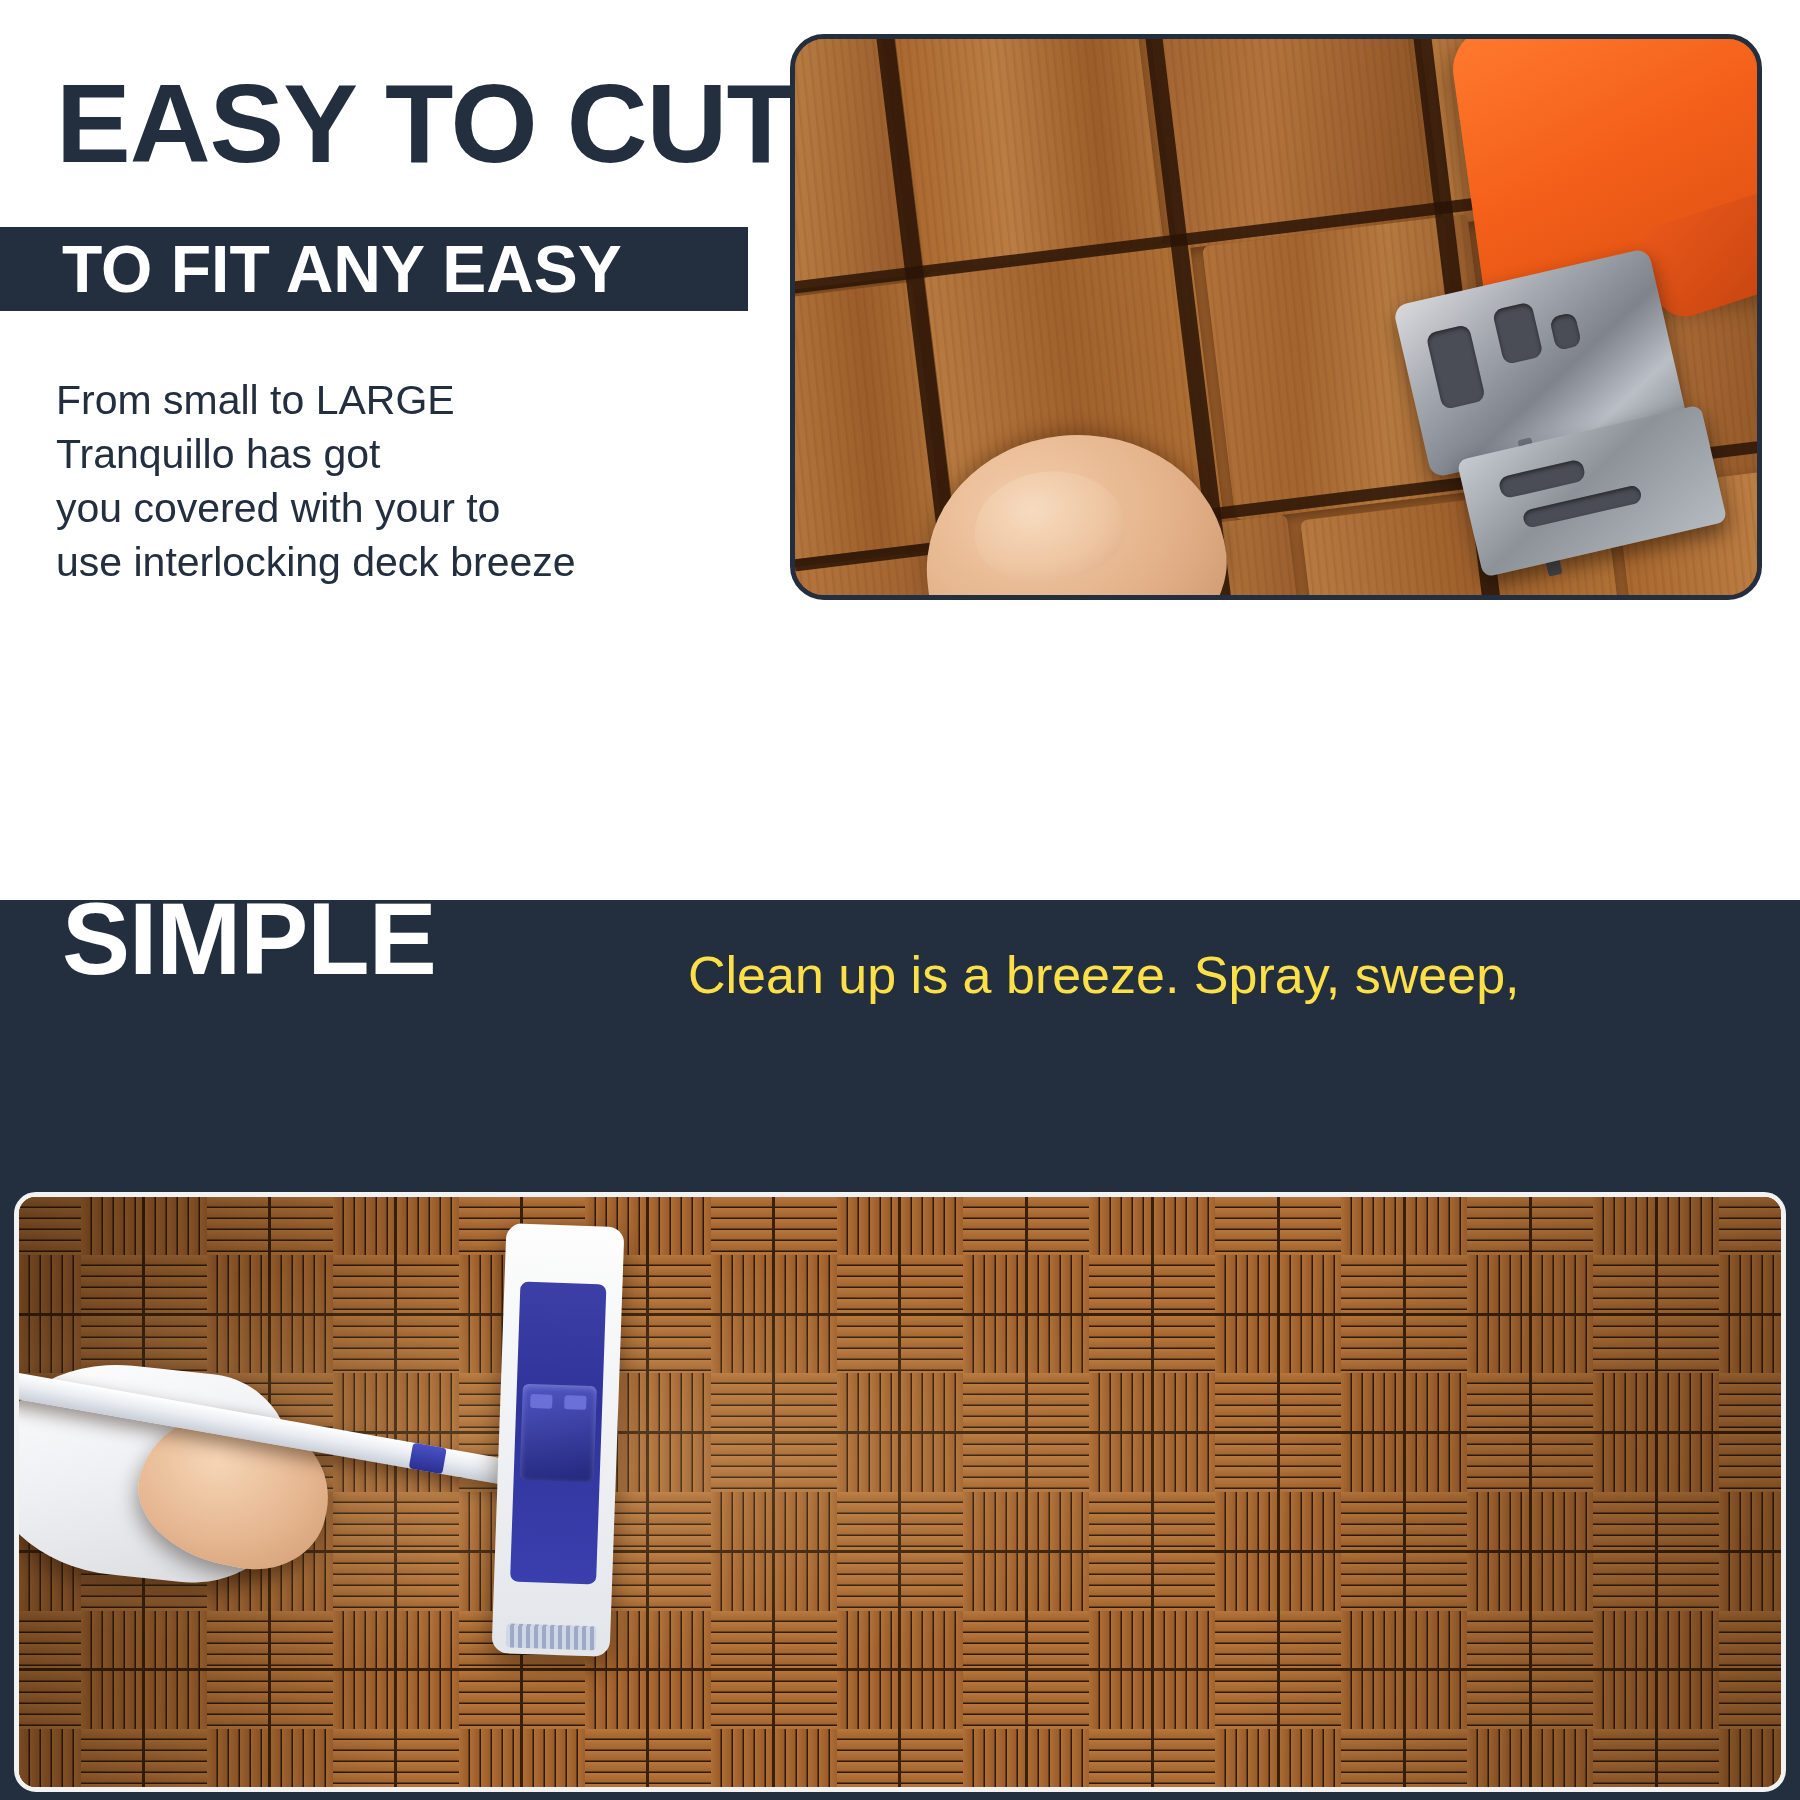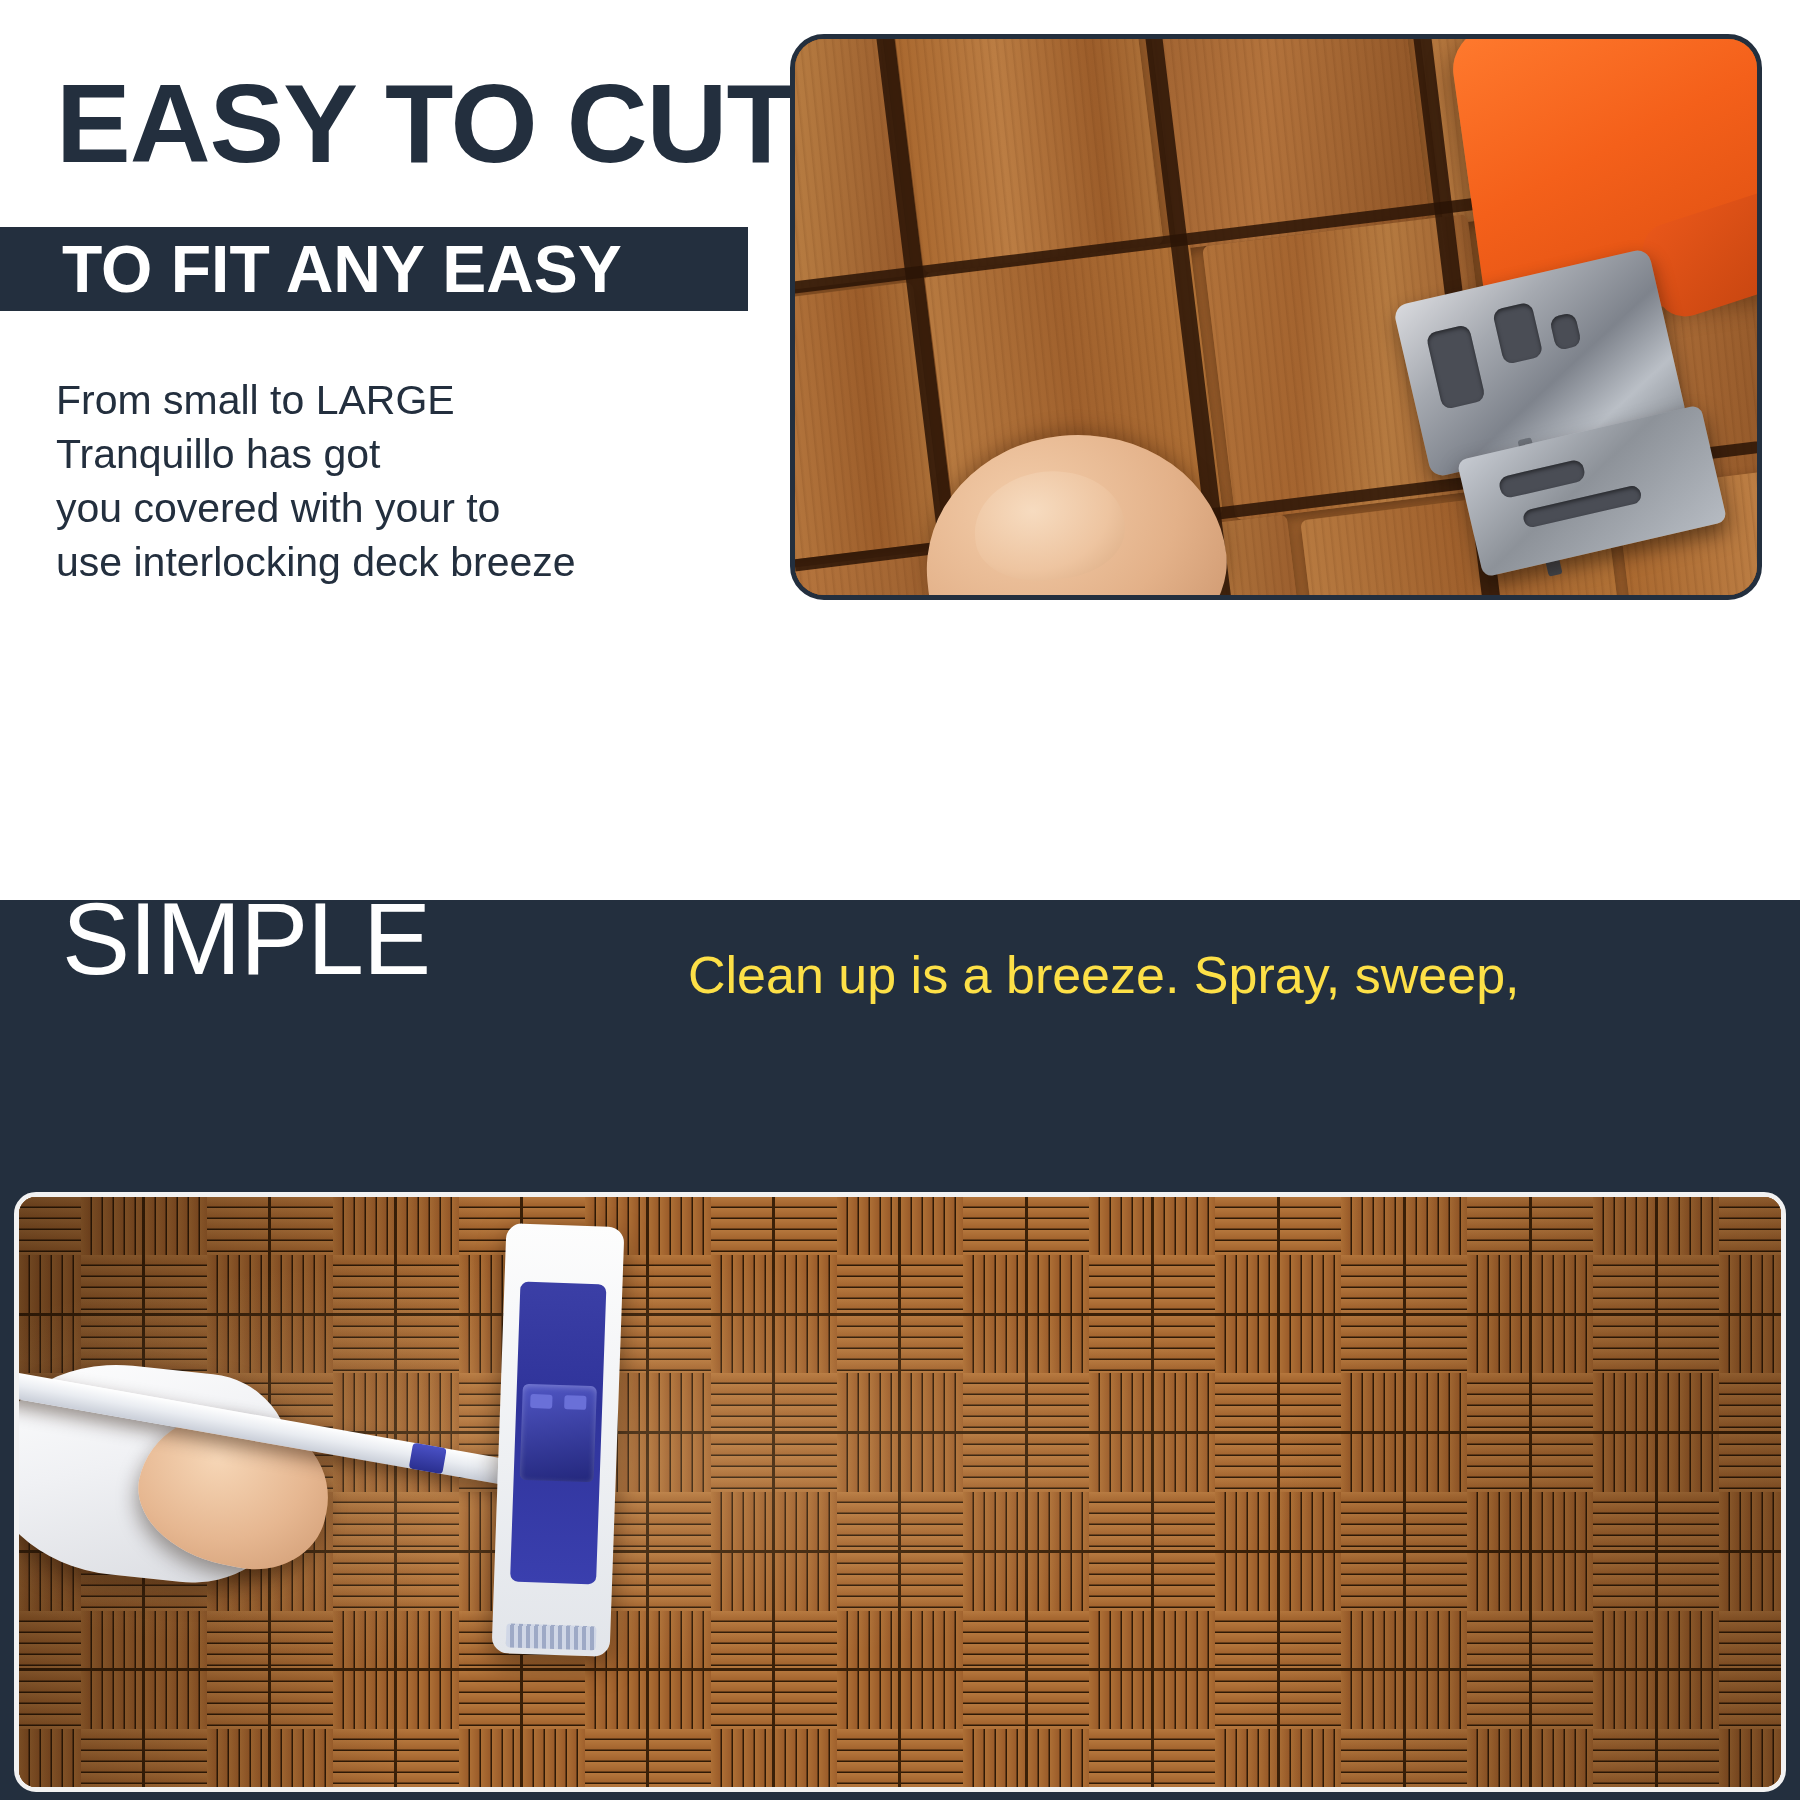--- a/index.html
+++ b/index.html
@@ -129,21 +129,21 @@
     opacity:.9;
   }
 
   
   .bottom-section{
     position:absolute;left:0;top:900px;width:1800px;height:900px;
     background:#232f3e;
   }
   .sc-head{
     position:absolute;left:62px;top:-10px;
-    font-size:102px;font-weight:normal;
+    font-size:102px;font-weight:bold;
     color:#ffffff;line-height:.97;letter-spacing:-1px;
   }
   .sc-head .ln{display:block;white-space:nowrap;}
 
   .sc-body{
     position:absolute;left:688px;top:42px;width:820px;
     font-size:52px;color:#fde047;line-height:1.28;
   }
   .sc-body .ln{display:block;white-space:nowrap;}
 

